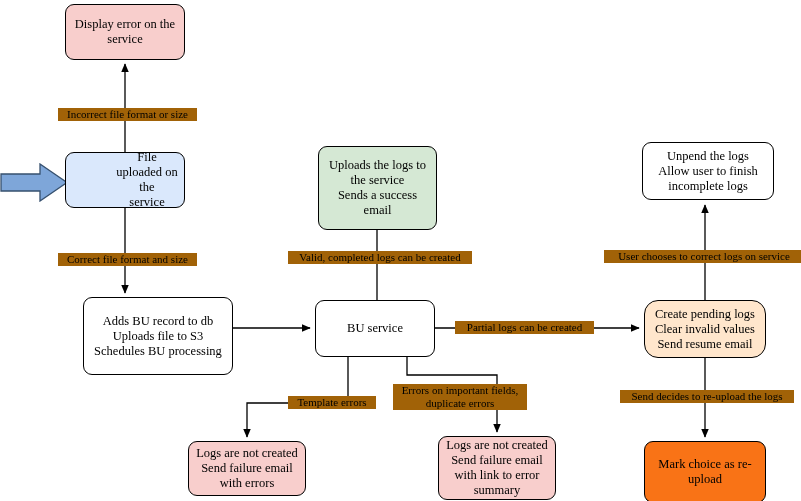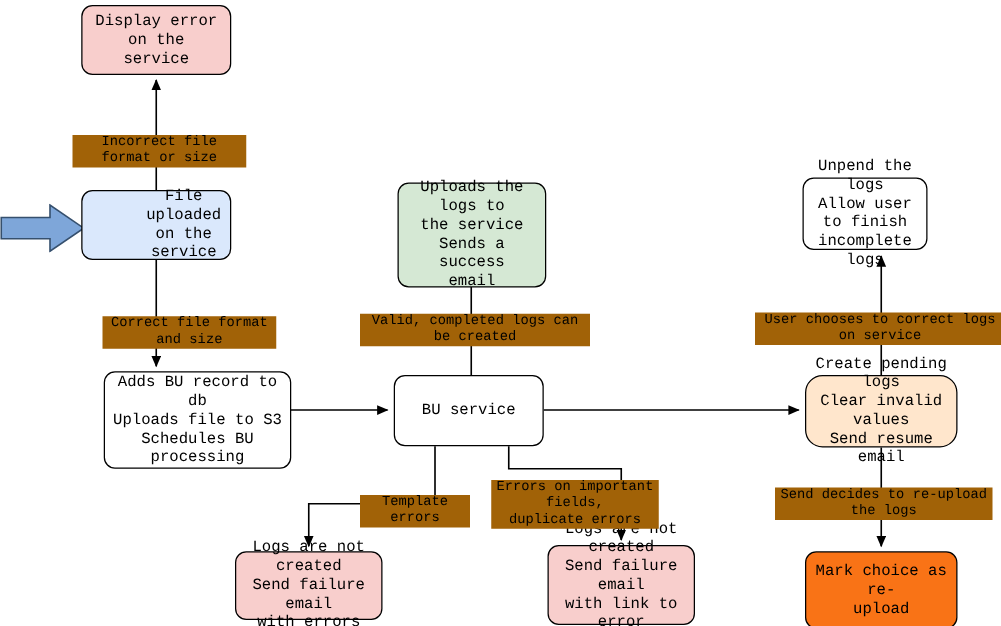--- a/index.html
+++ b/index.html
@@ -5,21 +5,21 @@
   html, body {
     margin: 0;
     padding: 0;
     background: #ffffff;
   }
   #canvas {
     position: relative;
     width: 801px;
     height: 501px;
     background: #ffffff;
-    font-family: Liberation Mono, monospace;
+    font-family: Liberation Serif, serif;
     overflow: hidden;
   }
   .node {
     position: absolute;
     box-sizing: border-box;
     border: 1px solid #000000;
     border-radius: 9px;
     display: flex;
     align-items: center;
     justify-content: center;
@@ -100,21 +100,21 @@
 Uploads file to S3
 Schedules BU processing</div>
 
   <div class="node" style="left:315px; top:300px; width:120px; height:57px; background:#ffffff;">BU service</div>
 
   <div class="node" style="left:318px; top:146px; width:119px; height:84px; background:#d5e8d4;">Uploads the logs to
 the service
 Sends a success
 email</div>
 
-  <div class="node" style="left:642px; top:142px; width:100px; height:58px; background:#ffffff;">Unpend the logs
+  <div class="node" style="left:642px; top:142px; width:132px; height:58px; background:#ffffff;">Unpend the logs
 Allow user to finish
 incomplete logs</div>
 
   <div class="node" style="left:644px; top:300px; width:122px; height:58px; background:#ffe6cc;border-radius:14px;">Create pending logs
 Clear invalid values
 Send resume email</div>
 
   <div class="node" style="left:188px; top:441px; width:118px; height:55px; background:#f8cecc;">Logs are not created
 Send failure email
 with errors</div>
@@ -122,24 +122,25 @@
   <div class="node" style="left:438px; top:436px; width:118px; height:64px; background:#f8cecc;">Logs are not created
 Send failure email
 with link to error
 summary</div>
 
   <div class="node" style="left:644px; top:441px; width:122px; height:62px; background:#f97316;">Mark choice as re-
 upload</div>
 
   <div class="edge-label" style="left:58px; top:108px; width:135px;">Incorrect file format or size</div>
 
-  <div class="edge-label" style="left:58px; top:253px; width:135px;margin-left:24px;">Correct file format and size</div>
+  <div class="edge-label" style="left:58px; top:253px; width:135px;">Correct file format and size</div>
 
   <div class="edge-label" style="left:288px; top:251px; width:180px;">Valid, completed logs can be created</div>
 
+  <div class="edge-label" style="left:455px; top:321px; width:135px;">Partial logs can be created</div>
 
   <div class="edge-label" style="left:288px; top:396px; width:84px;">Template errors</div>
 
   <div class="edge-label" style="left:393px; top:384px; width:130px;">Errors on important fields,
 duplicate errors</div>
 
   <div class="edge-label" style="left:604px; top:250px; width:196px;">User chooses to correct logs on service</div>
 
   <div class="edge-label" style="left:620px; top:390px; width:170px;">Send decides to re-upload the logs</div>
 

